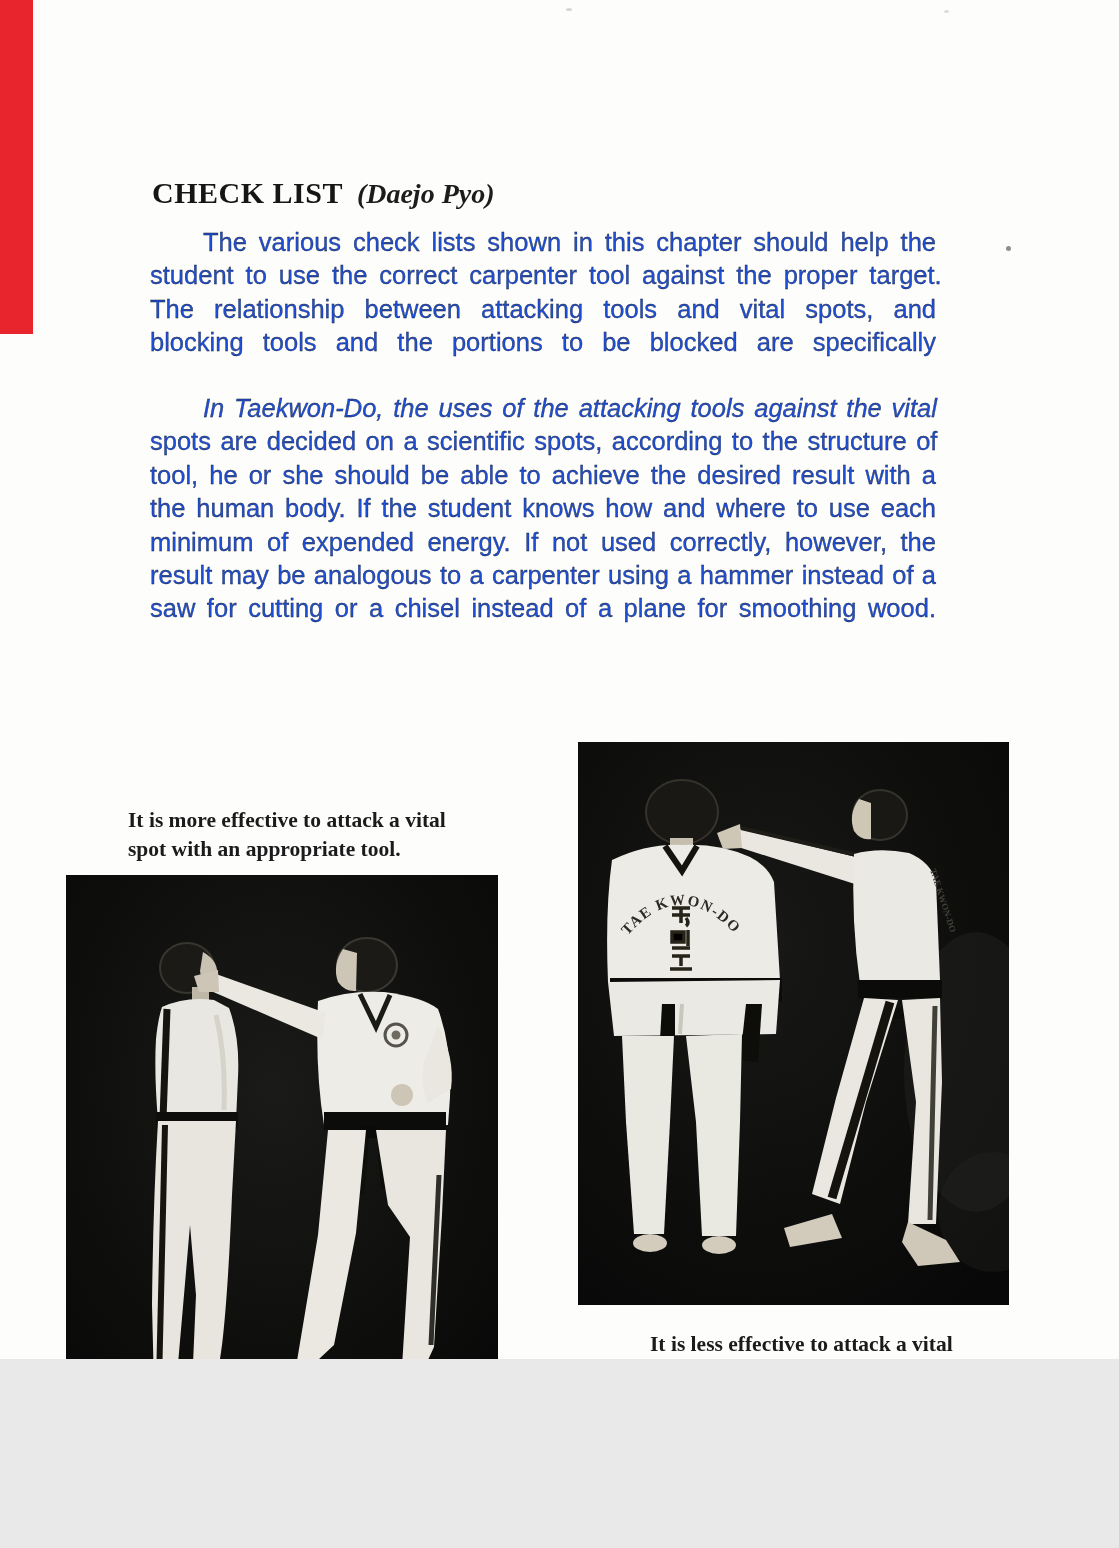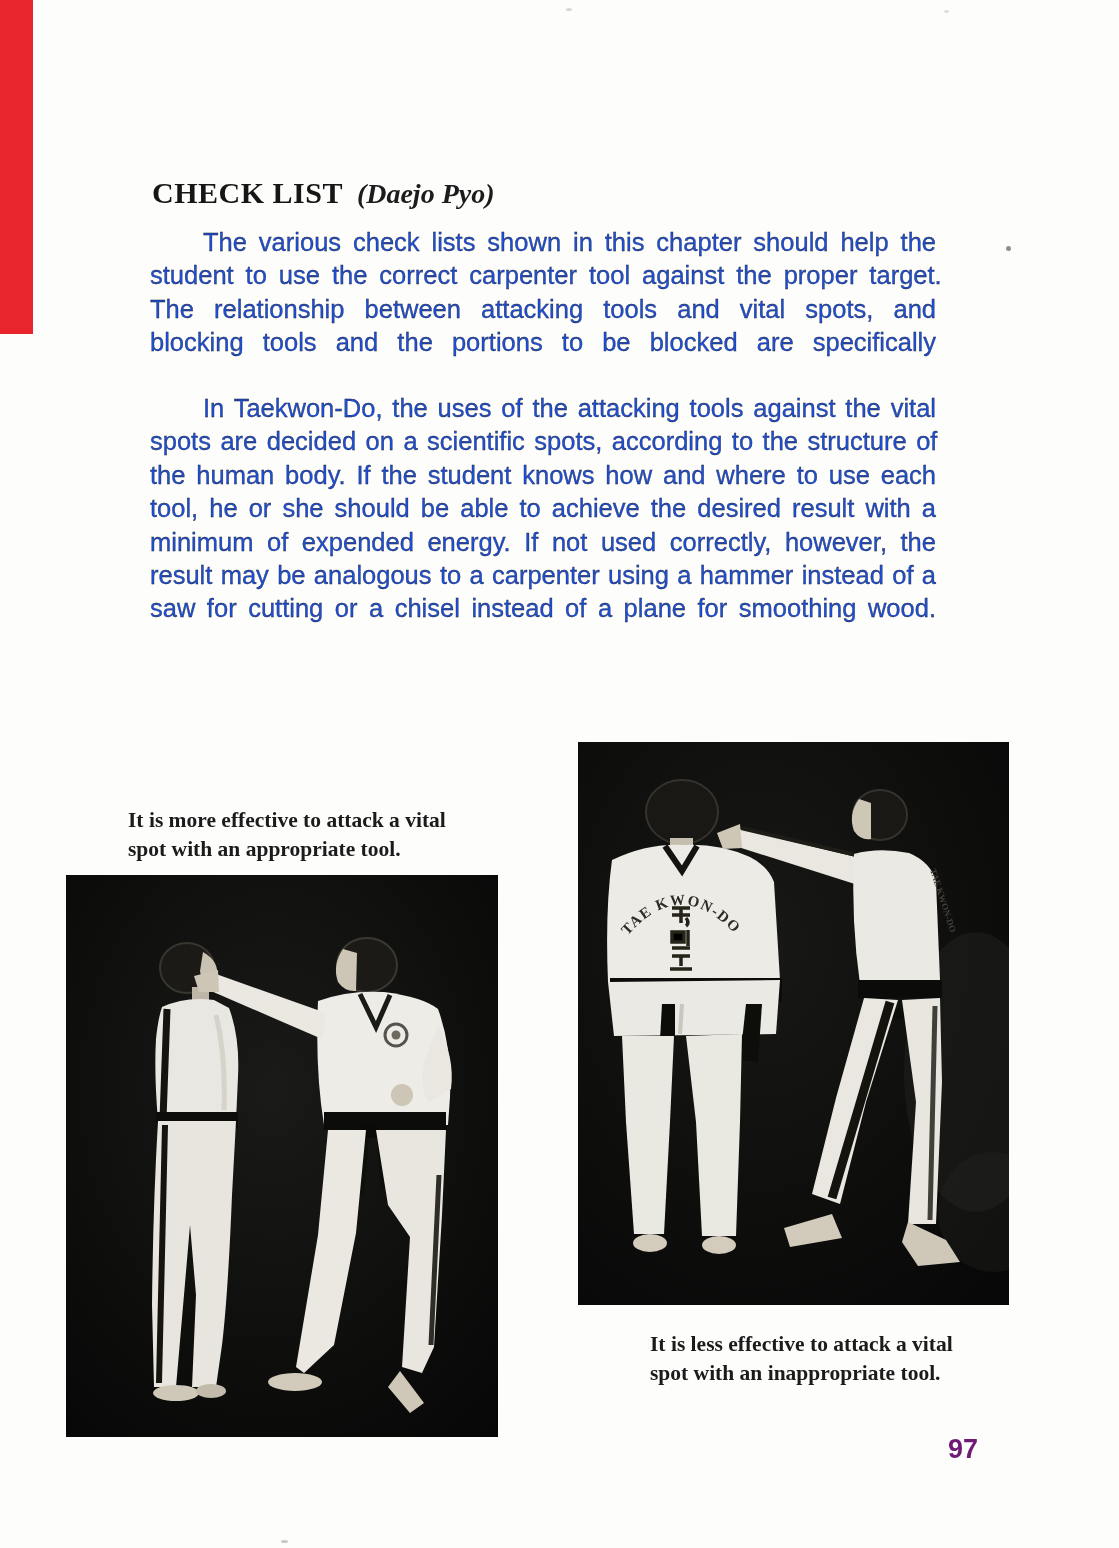--- a/index.html
+++ b/index.html
@@ -1,16 +1,16 @@
 <!DOCTYPE html>
 <html><head>
 <meta charset="utf-8">
 <style>
   html,body{margin:0;padding:0;background:#e9e9e9;}
-  #page{position:relative;width:1119px;height:1548px;background:#fdfdfc;overflow:hidden;
+  #page{position:relative;width:1119px;height:1359px;background:#fdfdfc;overflow:hidden;
         font-family:"Liberation Sans",sans-serif;color:#1e1e1e;}
   
   #red-strip{position:absolute;left:0;top:0;width:33px;height:334px;background:#e8242c;}
   
   .speck{position:absolute;border-radius:50%;background:#b9b9b6;}
   #speck-a{left:1006px;top:246px;width:5px;height:5px;background:#8f8f8c;}
   #speck-b{left:281px;top:1540px;width:7px;height:3px;background:#c7c7c3;}
   #speck-c{left:566px;top:8px;width:6px;height:3px;background:#d6d6d2;}
   #speck-d{left:944px;top:10px;width:5px;height:3px;background:#dcdcd8;}
 
@@ -56,24 +56,24 @@
     <span class="t">CHECK LIST</span><span class="s">(Daejo Pyo)</span>
   </div>
 
   <div id="para-0" class="para">
       <div class="jline" style="padding-left: 53px;"><span style="word-spacing: 4.8375px;">The various check lists shown in this chapter should help the</span></div>
       <div class="jline"><span style="word-spacing: 4.88906px;">student to use the correct carpenter tool against the proper target.</span></div>
       <div class="jline"><span style="word-spacing: 13.0195px;">The relationship between attacking tools and vital spots, and</span></div>
       <div class="jline"><span style="word-spacing: 12.0469px;">blocking tools and the portions to be blocked are specifically</span></div>
     </div>
   <div id="para-1" class="para">
-      <div class="jline" style="padding-left: 53px;"><span style="word-spacing: 2.75469px;">In Taekwon-Do, the uses of the attacking tools against the vital</span></div>
+      <div class="jline" style="padding-left: 53px; font-style: italic;"><span style="word-spacing: 2.75469px;">In Taekwon-Do, the uses of the attacking tools against the vital</span></div>
       <div class="jline"><span style="word-spacing: 2.38636px;">spots are decided on a scientific spots, according to the structure of</span></div>
+      <div class="jline"><span style="word-spacing: 3.97716px;">tool, he or she should be able to achieve the desired result with a</span></div>
       <div class="jline"><span style="word-spacing: 3.75651px;">the human body. If the student knows how and where to use each</span></div>
-      <div class="jline"><span style="word-spacing: 3.97716px;">tool, he or she should be able to achieve the desired result with a</span></div>
       <div class="jline"><span style="word-spacing: 6.48785px;">minimum of expended energy. If not used correctly, however, the</span></div>
       <div class="jline"><span style="word-spacing: 1.23958px;">result may be analogous to a carpenter using a hammer instead of a</span></div>
       <div class="jline"><span style="word-spacing: 4.43099px;">saw for cutting or a chisel instead of a plane for smoothing wood.</span></div>
     </div>
 
   <div id="caption-left" class="caption">
       <div>It is more effective to attack a vital</div>
       <div>spot with an appropriate tool.</div>
     </div>
 

